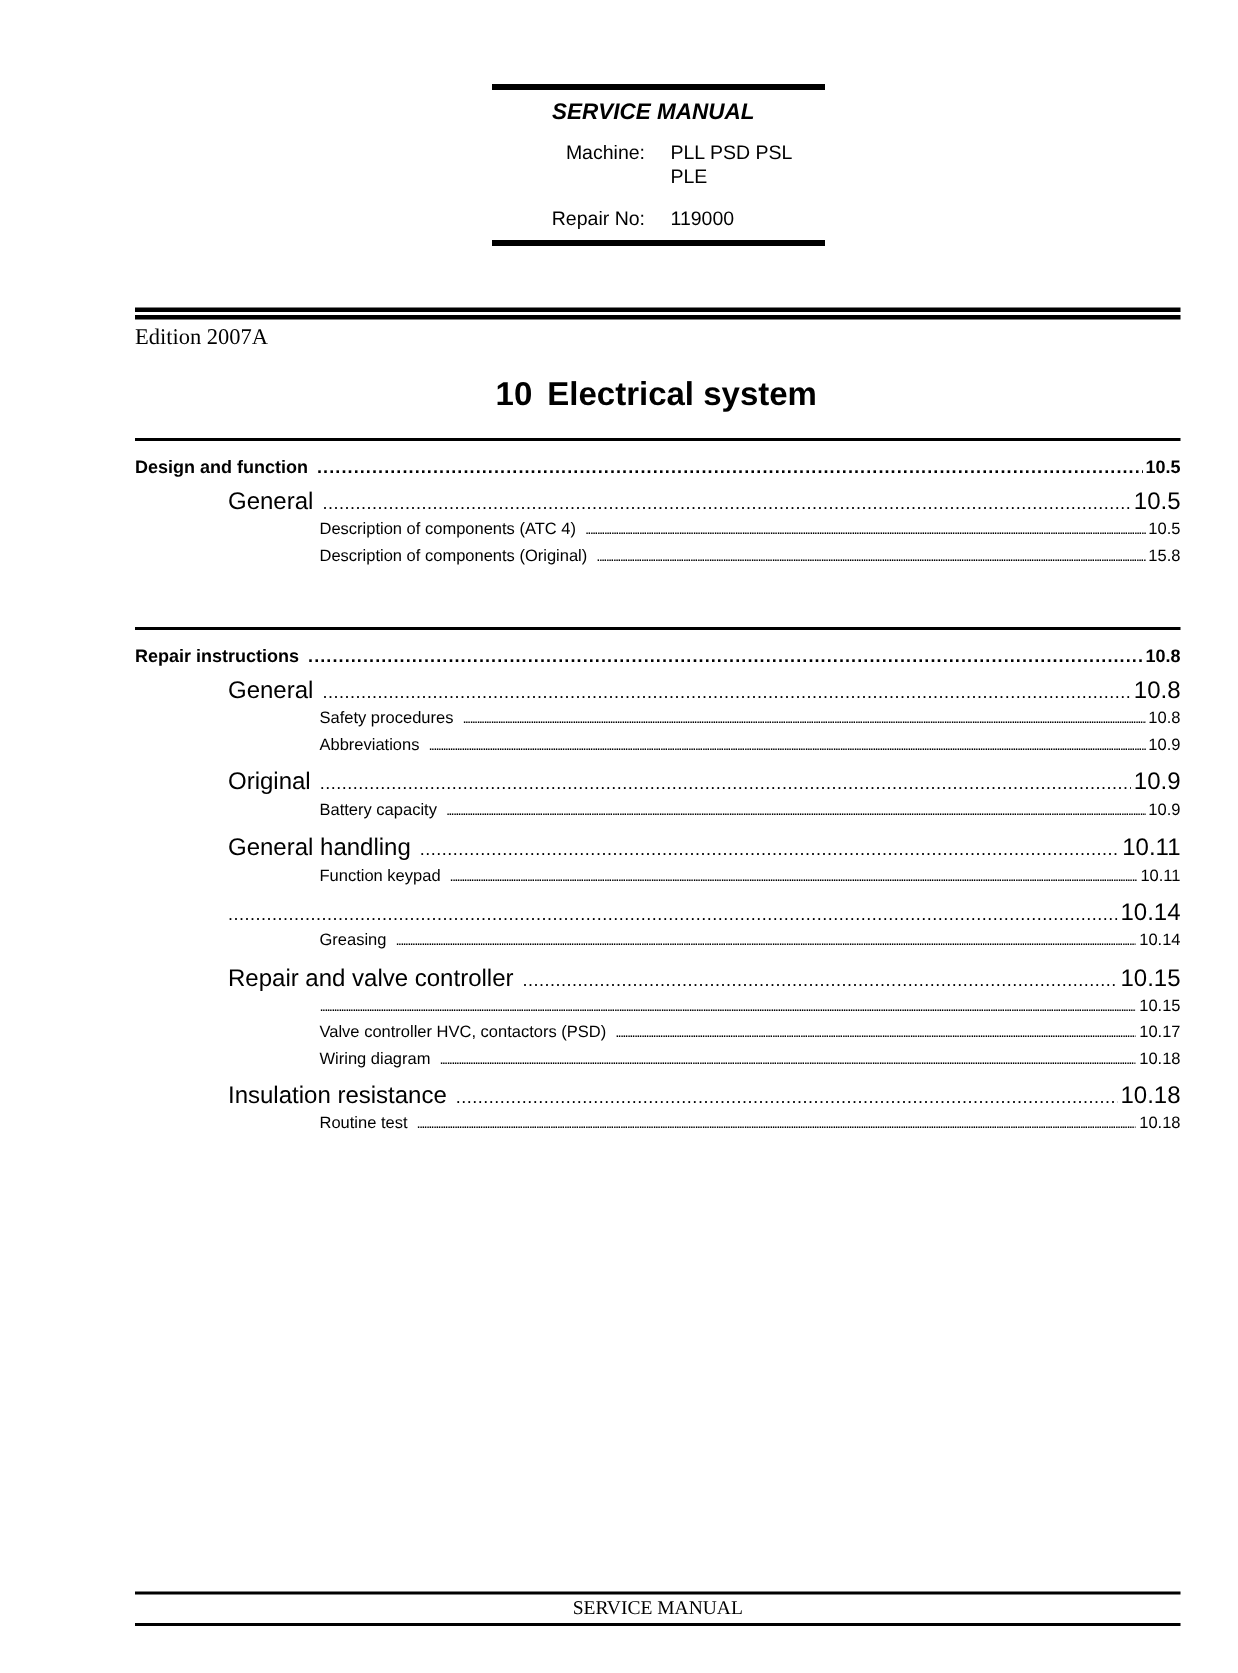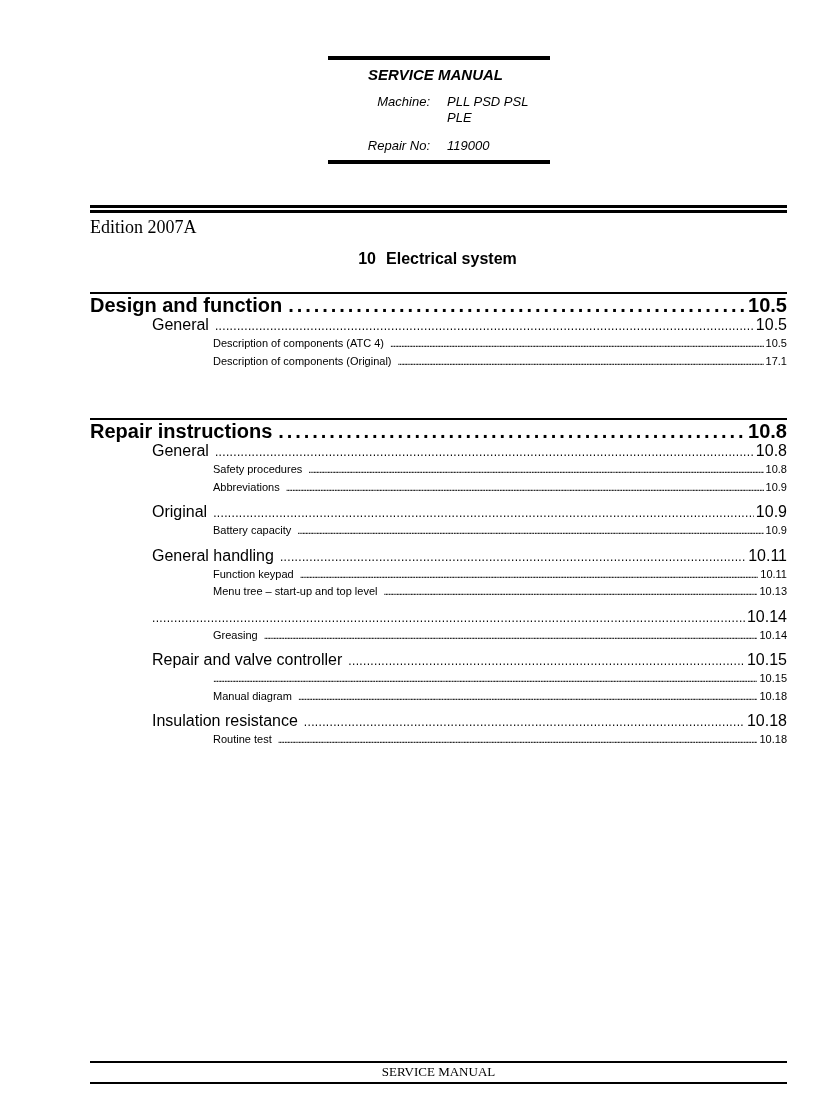--- a/index.html
+++ b/index.html
@@ -1,38 +1,38 @@
 <!DOCTYPE html>
 <html><head>
 <meta charset="utf-8">
 <style>
   html, body { margin: 0; padding: 0; background: #ffffff; }
   body { width: 825px; height: 1115px; position: relative; overflow: hidden; color: #000; font-family: "Liberation Sans", sans-serif; }
   .hdr-box { position: absolute; left: 328px; top: 56px; width: 222px; }
   .hdr-rule { height: 4px; background: #000; }
   .hdr-title { font-style: italic; font-weight: bold; font-size: 15px; text-align: left; padding-left: 40px; margin-top: 6px; height: 22px; }
-  .hdr-row { display: flex; font-style: italic; font-size: 13px; line-height: 16px; }
+  .hdr-row { display: flex; font-size: 13px; line-height: 16px; }
   .hdr-row .lbl { width: 102px; text-align: right; padding-right: 17px; }
   .hdr-row .val { width: 100px; }
   .r1 { margin-top: 6px; }
   .r2 { margin-top: 12px; margin-bottom: 6px; }
 
   .dbl-rule { position: absolute; left: 90px; width: 697px; height: 3px; background: #000; }
-  .edition { position: absolute; left: 90px; top: 217px; font-family: "Liberation Serif", serif; font-size: 18px; }
-  .chapter { position: absolute; left: 0; width: 825px; top: 250px; text-align: center; font-weight: bold; font-size: 16px; padding-left: 50px; box-sizing: border-box; }
+  .edition { position: absolute; left: 90px; top: 217px; font-family: "Liberation Serif", serif; font-size: 15px; }
+  .chapter { position: absolute; left: 0; width: 825px; top: 250px; text-align: center; font-weight: bold; font-size: 22px; padding-left: 50px; box-sizing: border-box; }
   .chapter .num { margin-right: 10px; }
 
   .toc { position: absolute; left: 90px; width: 697px; }
   .sec-rule { height: 2px; background: #000; }
   .entry { display: flex; align-items: baseline; white-space: nowrap; overflow: hidden; }
   .entry .txt { flex: 0 0 auto; padding-right: 6px; }
   .entry .dots { flex: 1 1 auto; overflow: hidden; }
   .entry .dots::after { content: ". . . . . . . . . . . . . . . . . . . . . . . . . . . . . . . . . . . . . . . . . . . . . . . . . . . . . . . . . . . . . . . . . . . . . . . . . . . . . . . . . . . . . . . . . . . . . . . . . . . . . . . . . . . . . . . . . . . . . . . . . . . . . . . . . . . . . . . . . . . . . . . . . . . . . . . . . . . . . . . . . . . . . . . . . . . . . . . . . . . . . . . . . . . . . . . . . . . . . . . . . . . . . . . . . . . . . . . . . . . . . . . . . . . . . . . . . . . . . . . . . . . . . . . . . . . . . . . . . . . . . . . . . . . . . . . . . . . . . . . . . . . . . . . . . . . . . . . . . . . . . . . . . . . . . . . . . . . . . . . . . . . . . . . . . . . . . . . . . . . . . . . . . . . . . . . . . . . ."; letter-spacing: -1.6px; }
   .entry .pg { flex: 0 0 auto; padding-left: 2px; }
-  .lvl1 { font-weight: bold; font-size: 20px; height: 22px; margin-top: 0; justify-content: flex-end; }
+  .lvl1 { font-weight: bold; font-size: 12px; height: 22px; margin-top: 10px; justify-content: flex-end; }
   .lvl1 .dots::after { letter-spacing: -1.3px; }
   .lvl2 { padding-left: 62px; font-size: 16px; height: 21px; }
   .lvl2.gap { margin-top: 5px; }
   .lvl3 { padding-left: 123px; font-size: 11px; height: 17.5px; }
   .lvl3 .dots::after { letter-spacing: -2px; font-size: 10px; }
   .lvl2 .dots::after { letter-spacing: -1.5px; font-size: 12px; }
 
   .footer-rule { position: absolute; left: 90px; width: 697px; height: 2px; background: #000; }
   .footer-text { position: absolute; left: 90px; width: 697px; top: 1064px; text-align: center; font-family: "Liberation Serif", serif; font-size: 13px; }
 </style>
@@ -78,21 +78,21 @@
       <span class="pg">10.5</span>
   </div>
   <div class="entry lvl3">
     <span class="txt">Description of components (ATC 4)</span>
       <span class="dots"></span>
       <span class="pg">10.5</span>
   </div>
   <div class="entry lvl3">
     <span class="txt">Description of components (Original)</span>
       <span class="dots"></span>
-      <span class="pg">17.1</span>
+      <span class="pg">15.8</span>
   </div>
 </div>
 
 <div class="toc" style="top:418px;">
   <div class="sec-rule"></div>
   <div class="entry lvl1">
     <span class="txt">Repair instructions</span>
       <span class="dots"></span>
       <span class="pg">10.8</span>
   </div>
@@ -127,25 +127,20 @@
   <div class="entry lvl2 gap">
     <span class="txt">General handling</span>
       <span class="dots"></span>
       <span class="pg">10.11</span>
   </div>
   <div class="entry lvl3">
     <span class="txt">Function keypad</span>
       <span class="dots"></span>
       <span class="pg">10.11</span>
   </div>
-  <div class="entry lvl3">
-    <span class="txt">Menu tree – start-up and top level</span>
-      <span class="dots"></span>
-      <span class="pg">10.13</span>
-  </div>
 
   <div class="entry lvl2 gap">
       <span class="dots"></span>
       <span class="pg">10.14</span>
   </div>
   <div class="entry lvl3">
     <span class="txt">Greasing</span>
       <span class="dots"></span>
       <span class="pg">10.14</span>
   </div>
@@ -153,21 +148,26 @@
   <div class="entry lvl2 gap">
     <span class="txt">Repair and valve controller</span>
       <span class="dots"></span>
       <span class="pg">10.15</span>
   </div>
   <div class="entry lvl3">
       <span class="dots"></span>
       <span class="pg">10.15</span>
   </div>
   <div class="entry lvl3">
-    <span class="txt">Manual diagram</span>
+    <span class="txt">Valve controller HVC, contactors (PSD)</span>
+      <span class="dots"></span>
+      <span class="pg">10.17</span>
+  </div>
+  <div class="entry lvl3">
+    <span class="txt">Wiring diagram</span>
       <span class="dots"></span>
       <span class="pg">10.18</span>
   </div>
 
   <div class="entry lvl2 gap">
     <span class="txt">Insulation resistance</span>
       <span class="dots"></span>
       <span class="pg">10.18</span>
   </div>
   <div class="entry lvl3">

